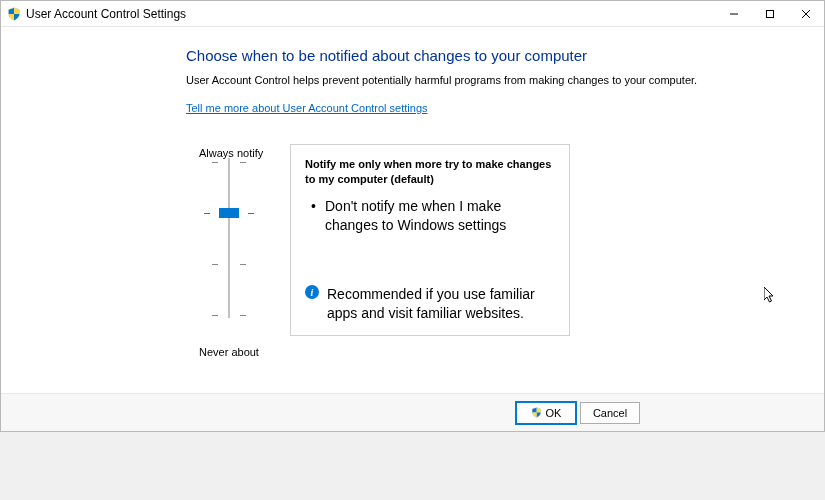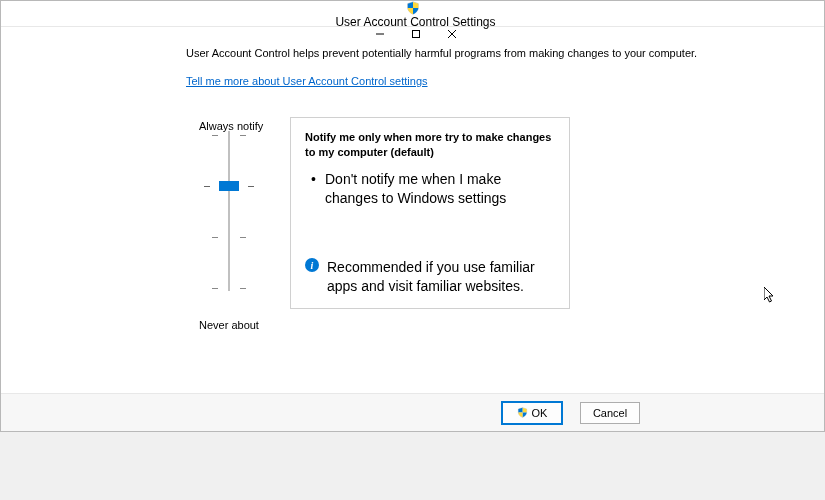--- a/index.html
+++ b/index.html
@@ -1,18 +1,18 @@
 <!DOCTYPE html>
 <html><head>
   <meta charset="utf-8">
   <style>
     * { box-sizing: border-box; margin: 0; padding: 0; font-family: "Segoe UI", sans-serif; }
     body { background: #f0f0f0; width: 825px; height: 500px; overflow: hidden; position: relative; }
     .window { width: 825px; height: 432px; background: #ffffff; border: 1px solid #b8b8b8; position: relative; }
-    .titlebar { height: 26px; display: flex; align-items: center; padding-left: 6px; border-bottom: 1px solid #e8e8e8; flex-direction: column; }
+    .titlebar { height: 26px; display: flex; align-items: center; padding-left: 6px; border-bottom: 1px solid #e8e8e8; }
     .titlebar-icon { width: 14px; height: 14px; margin-right: 5px; display: flex; align-items: center; justify-content: center; }
     .title-text { font-size: 12px; color: #000; flex: 1; }
     .win-controls { display: flex; height: 100%; }
     .win-btn { width: 36px; display: flex; align-items: center; justify-content: center; font-size: 10px; color: #000; cursor: pointer; }
     .content { padding: 20px 0 0 185px; height: 368px; position: relative; }
     .heading { font-size: 15px; color: #003399; font-weight: 400; margin-bottom: 10px; }
     .desc { font-size: 11px; color: #000; margin-bottom: 12px; }
     .link { font-size: 11px; color: #0066cc; text-decoration: underline; cursor: pointer; display: inline-block; }
     .slider-area { position: relative; margin-top: 18px; }
     .label-top { position: absolute; left: 13px; top: 13px; font-size: 11px; color: #000; }
@@ -24,21 +24,21 @@
     .thumb-tick { position: absolute; width: 50px; display: flex; justify-content: space-between; left: 18px; }
     .thumb-tick span { width: 6px; height: 1px; background: #666; }
     .info-box { position: absolute; left: 104px; top: 10px; width: 280px; height: 192px; border: 1px solid #d0d0d0; padding: 12px 14px; }
     .info-title { font-size: 11px; font-weight: 600; color: #000; margin-bottom: 10px; line-height: 1.35; }
     .info-list { list-style: none; padding-left: 6px; }
     .info-list li { font-size: 14px; color: #000; position: relative; padding-left: 14px; line-height: 1.35; }
     .info-list li::before { content: "•"; position: absolute; left: 0; top: 0; font-size: 14px; }
     .recommend { position: absolute; left: 14px; bottom: 12px; display: flex; align-items: flex-start; gap: 8px; }
     .recommend-icon { width: 14px; height: 14px; border-radius: 50%; background: #0078d4; color: #fff; font-size: 10px; font-weight: bold; display: flex; align-items: center; justify-content: center; font-style: italic; font-family: serif; flex-shrink: 0; }
     .recommend-text { font-size: 14px; color: #000; line-height: 1.35; width: 210px; }
-    .footer { position: absolute; bottom: 0; left: 0; right: 0; height: 38px; border-top: 1px solid #e8e8e8; background: #f7f7f7; display: flex; justify-content: flex-end; align-items: center; padding-right: 184px; gap: 18px; padding-left: 38px; }
+    .footer { position: absolute; bottom: 0; left: 0; right: 0; height: 38px; border-top: 1px solid #e8e8e8; background: #f7f7f7; display: flex; justify-content: flex-end; align-items: center; padding-right: 184px; gap: 4px; padding-left: 38px; }
     .btn { min-width: 60px; height: 22px; font-size: 11px; border: 1px solid #adadad; background: #fdfdfd; cursor: pointer; display: flex; align-items: center; justify-content: center; padding: 0 10px; }
     .btn.primary { border: 1px solid #0078d4; outline: 1px solid #0078d4; }
     .btn .shield-small { width: 11px; height: 11px; margin-right: 4px; }
     .cursor { position: absolute; left: 764px; top: 287px; width: 12px; height: 18px; pointer-events: none; }
   </style>
 </head>
 <body>
 
 <div class="window">
   <div class="titlebar">
@@ -66,20 +66,21 @@
       <div class="win-btn close">
         <svg width="10" height="10" viewBox="0 0 10 10">
             <line x1="1" y1="1" x2="9" y2="9" stroke="#000" stroke-width="1"></line>
             <line x1="9" y1="1" x2="1" y2="9" stroke="#000" stroke-width="1"></line>
           </svg>
       </div>
     </div>
   </div>
 
   <div class="content">
+    <div class="heading">Choose when to be notified about changes to your computer</div>
     <div class="desc">User Account Control helps prevent potentially harmful programs from making changes to your computer.</div>
     <a class="link">Tell me more about User Account Control settings</a>
 
     <div class="slider-area">
       <div class="label-top">Always notify</div>
       <div class="label-bottom">Never about</div>
 
       <div class="slider-track"></div>
       <div class="tick" style="top:28px;">
           <span></span>

